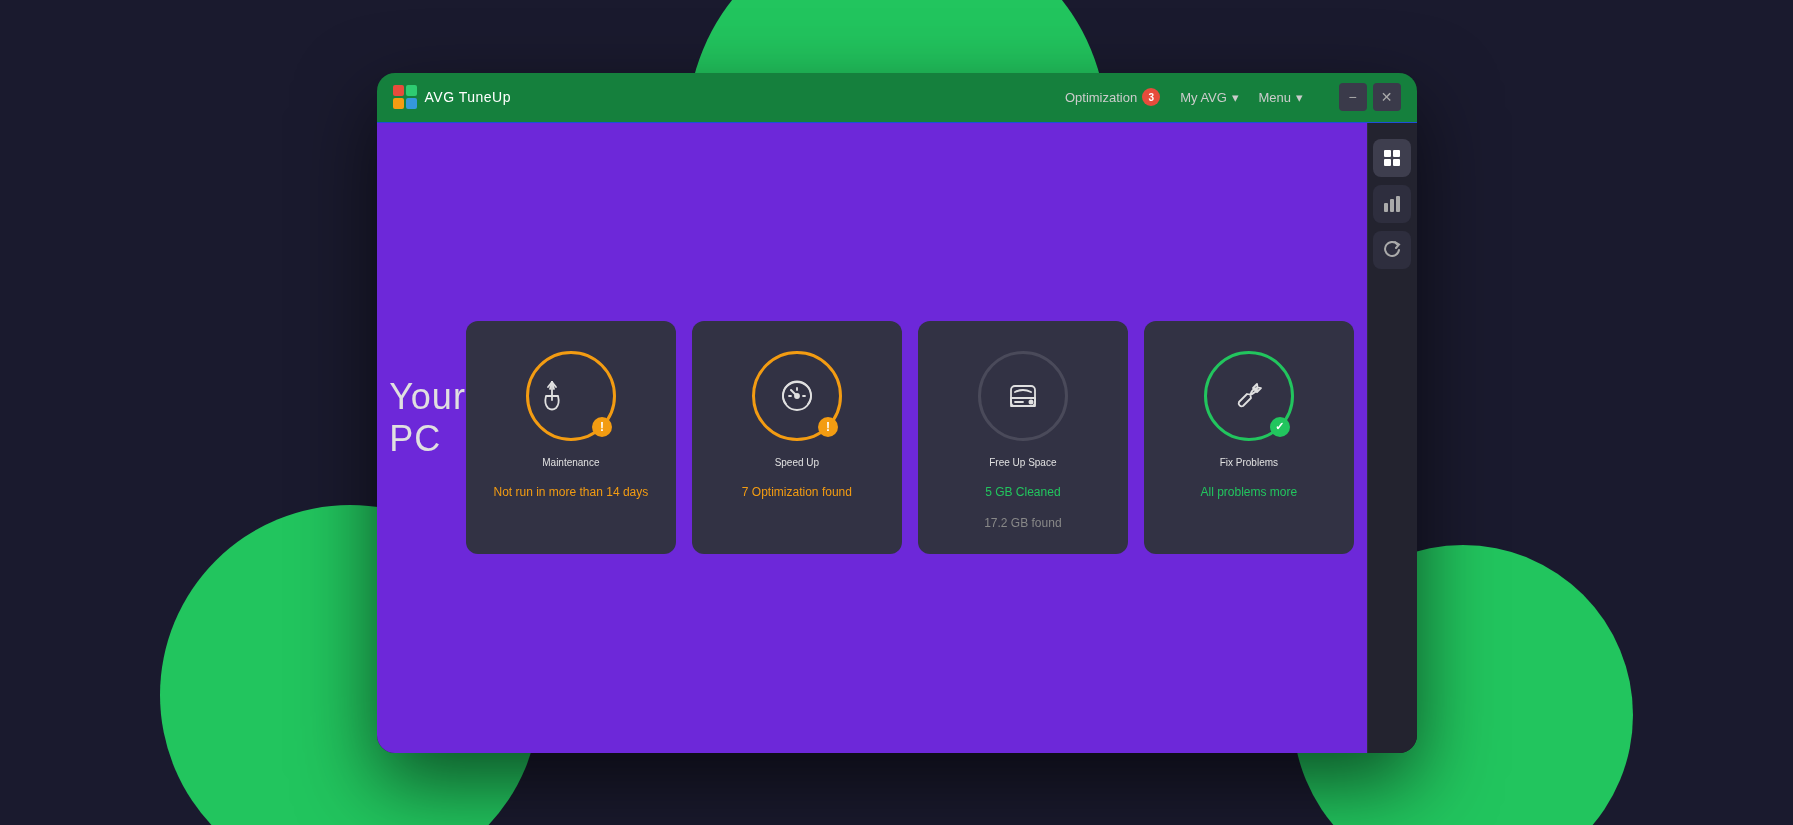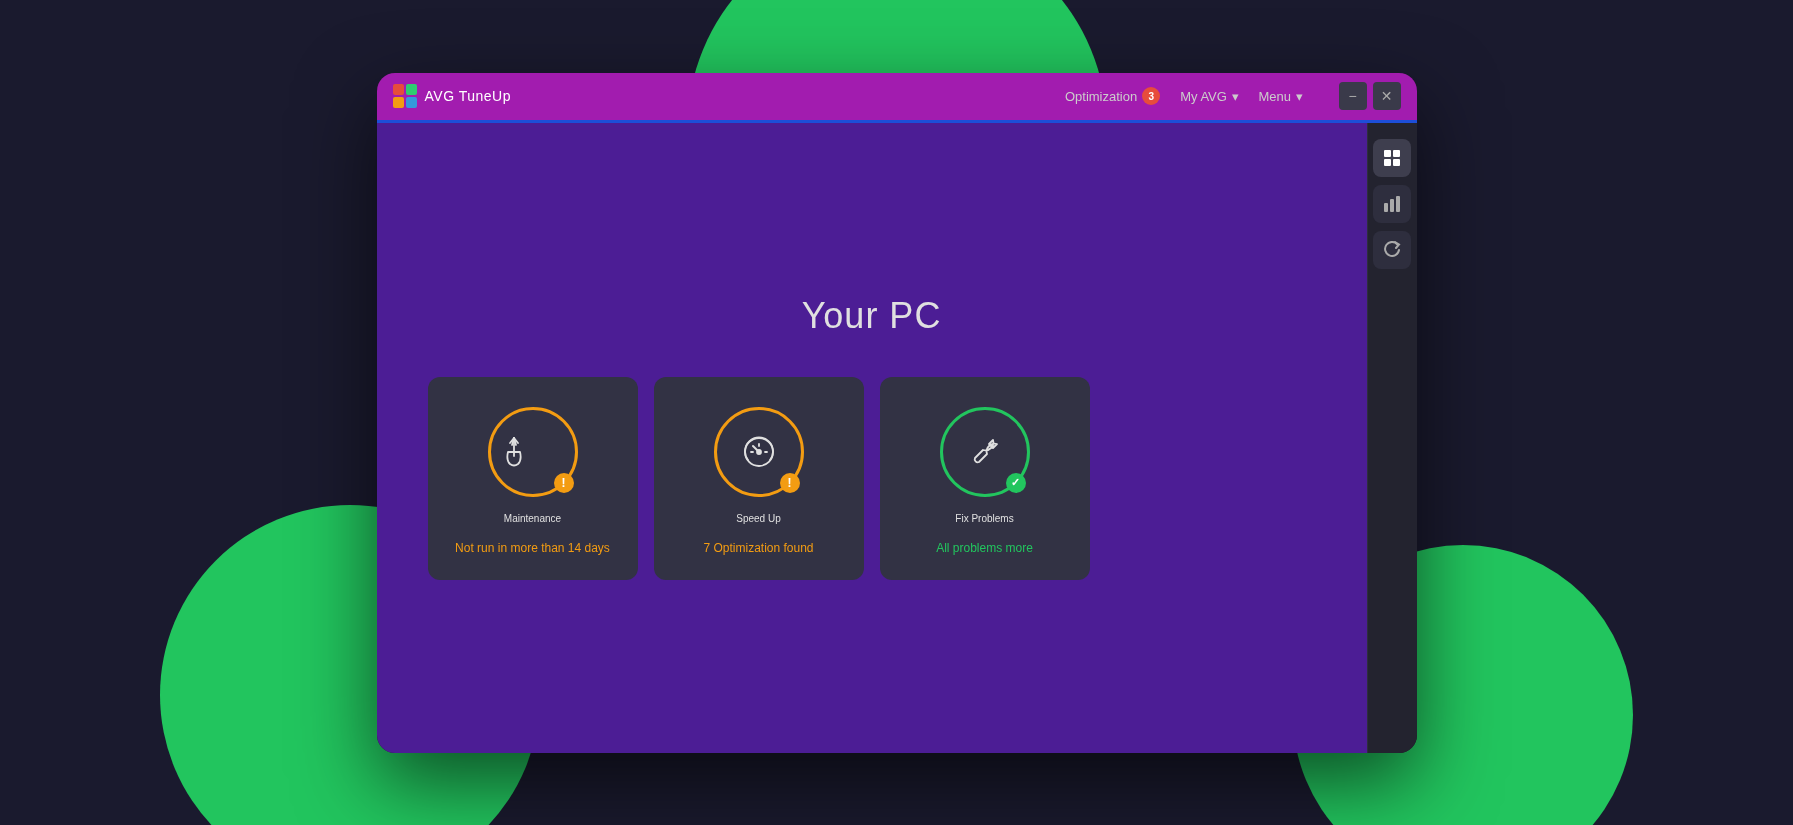--- a/index.html
+++ b/index.html
@@ -57,24 +57,24 @@
       background: #1c1c24;
       border-radius: 18px;
       box-shadow: 0 30px 80px rgba(0,0,0,0.6);
       overflow: hidden;
     }
 
     
     .titlebar {
       display: flex;
       align-items: center;
-      background: #a21caf;
+      background: #15803d;
       height: 50px;
       padding: 0 16px;
-      border-bottom: 3px solid #1d4ed8;
+      border-bottom: 1px solid #1d4ed8;
       position: relative;
     }
     .logo-area {
       display: flex;
       align-items: center;
       gap: 8px;
     }
     .logo-icon {
       width: 24px;
       height: 24px;
@@ -169,23 +169,23 @@
     }
     .sidebar-icon-btn.active { background: #3e3e4e; color: #fff; }
 
     
     .main-content {
       position: absolute;
       top: 50px;
       left: 0;
       right: 50px;
       bottom: 0;
-      background: #4c1d95;
-      display: flex;
-      flex-direction: column;
+      background: #6d28d9;
+      display: flex;
+      flex-direction: row;
       align-items: center;
       justify-content: center;
       padding: 30px;
     }
 
     
     .hero-section {
       display: flex;
       align-items: center;
       justify-content: center;
@@ -448,20 +448,36 @@
               <line x1="26" y1="20" x2="28" y2="20"></line>
               <line x1="20" y1="12" x2="20" y2="14"></line>
             </svg>
           </div>
           <div class="alert-dot">!</div>
         </div>
         <span class="card-title">Speed Up</span>
         <span class="card-status warning">7 Optimization found</span>
       </div>
 
+      <div class="card">
+        <div class="card-icon-wrap">
+          <div class="card-icon-circle gray">
+            <svg width="40" height="40" viewBox="0 0 40 40" fill="none" stroke="#e0e0e0" stroke-width="1.8" stroke-linecap="round" stroke-linejoin="round">
+              <rect x="8" y="10" width="24" height="20" rx="4"></rect>
+              <rect x="8" y="22" width="24" height="8" rx="0 0 4 4"></rect>
+              <circle cx="28" cy="26" r="2.5" fill="#e0e0e0" stroke="none"></circle>
+              <line x1="12" y1="26" x2="20" y2="26"></line>
+              <path d="M12 16 Q20 12 28 16"></path>
+            </svg>
+          </div>
+        </div>
+        <span class="card-title">Free Up Space</span>
+        <span class="card-status green">5 GB Cleaned</span>
+        <span class="card-status-sub">17.2 GB found</span>
+      </div>
 
       <div class="card">
         <div class="card-icon-wrap">
           <div class="card-icon-circle green">
             <svg width="40" height="40" viewBox="0 0 40 40" fill="none" stroke="#e0e0e0" stroke-width="1.8" stroke-linecap="round" stroke-linejoin="round">
               <path d="M28 8 A8 8 0 0 1 18 18 L10 26 A3 3 0 0 0 14 30 L22 22 A8 8 0 0 1 32 12 L28 16 L24 12 Z"></path>
             </svg>
           </div>
           <div class="check-dot">✓</div>
         </div>

